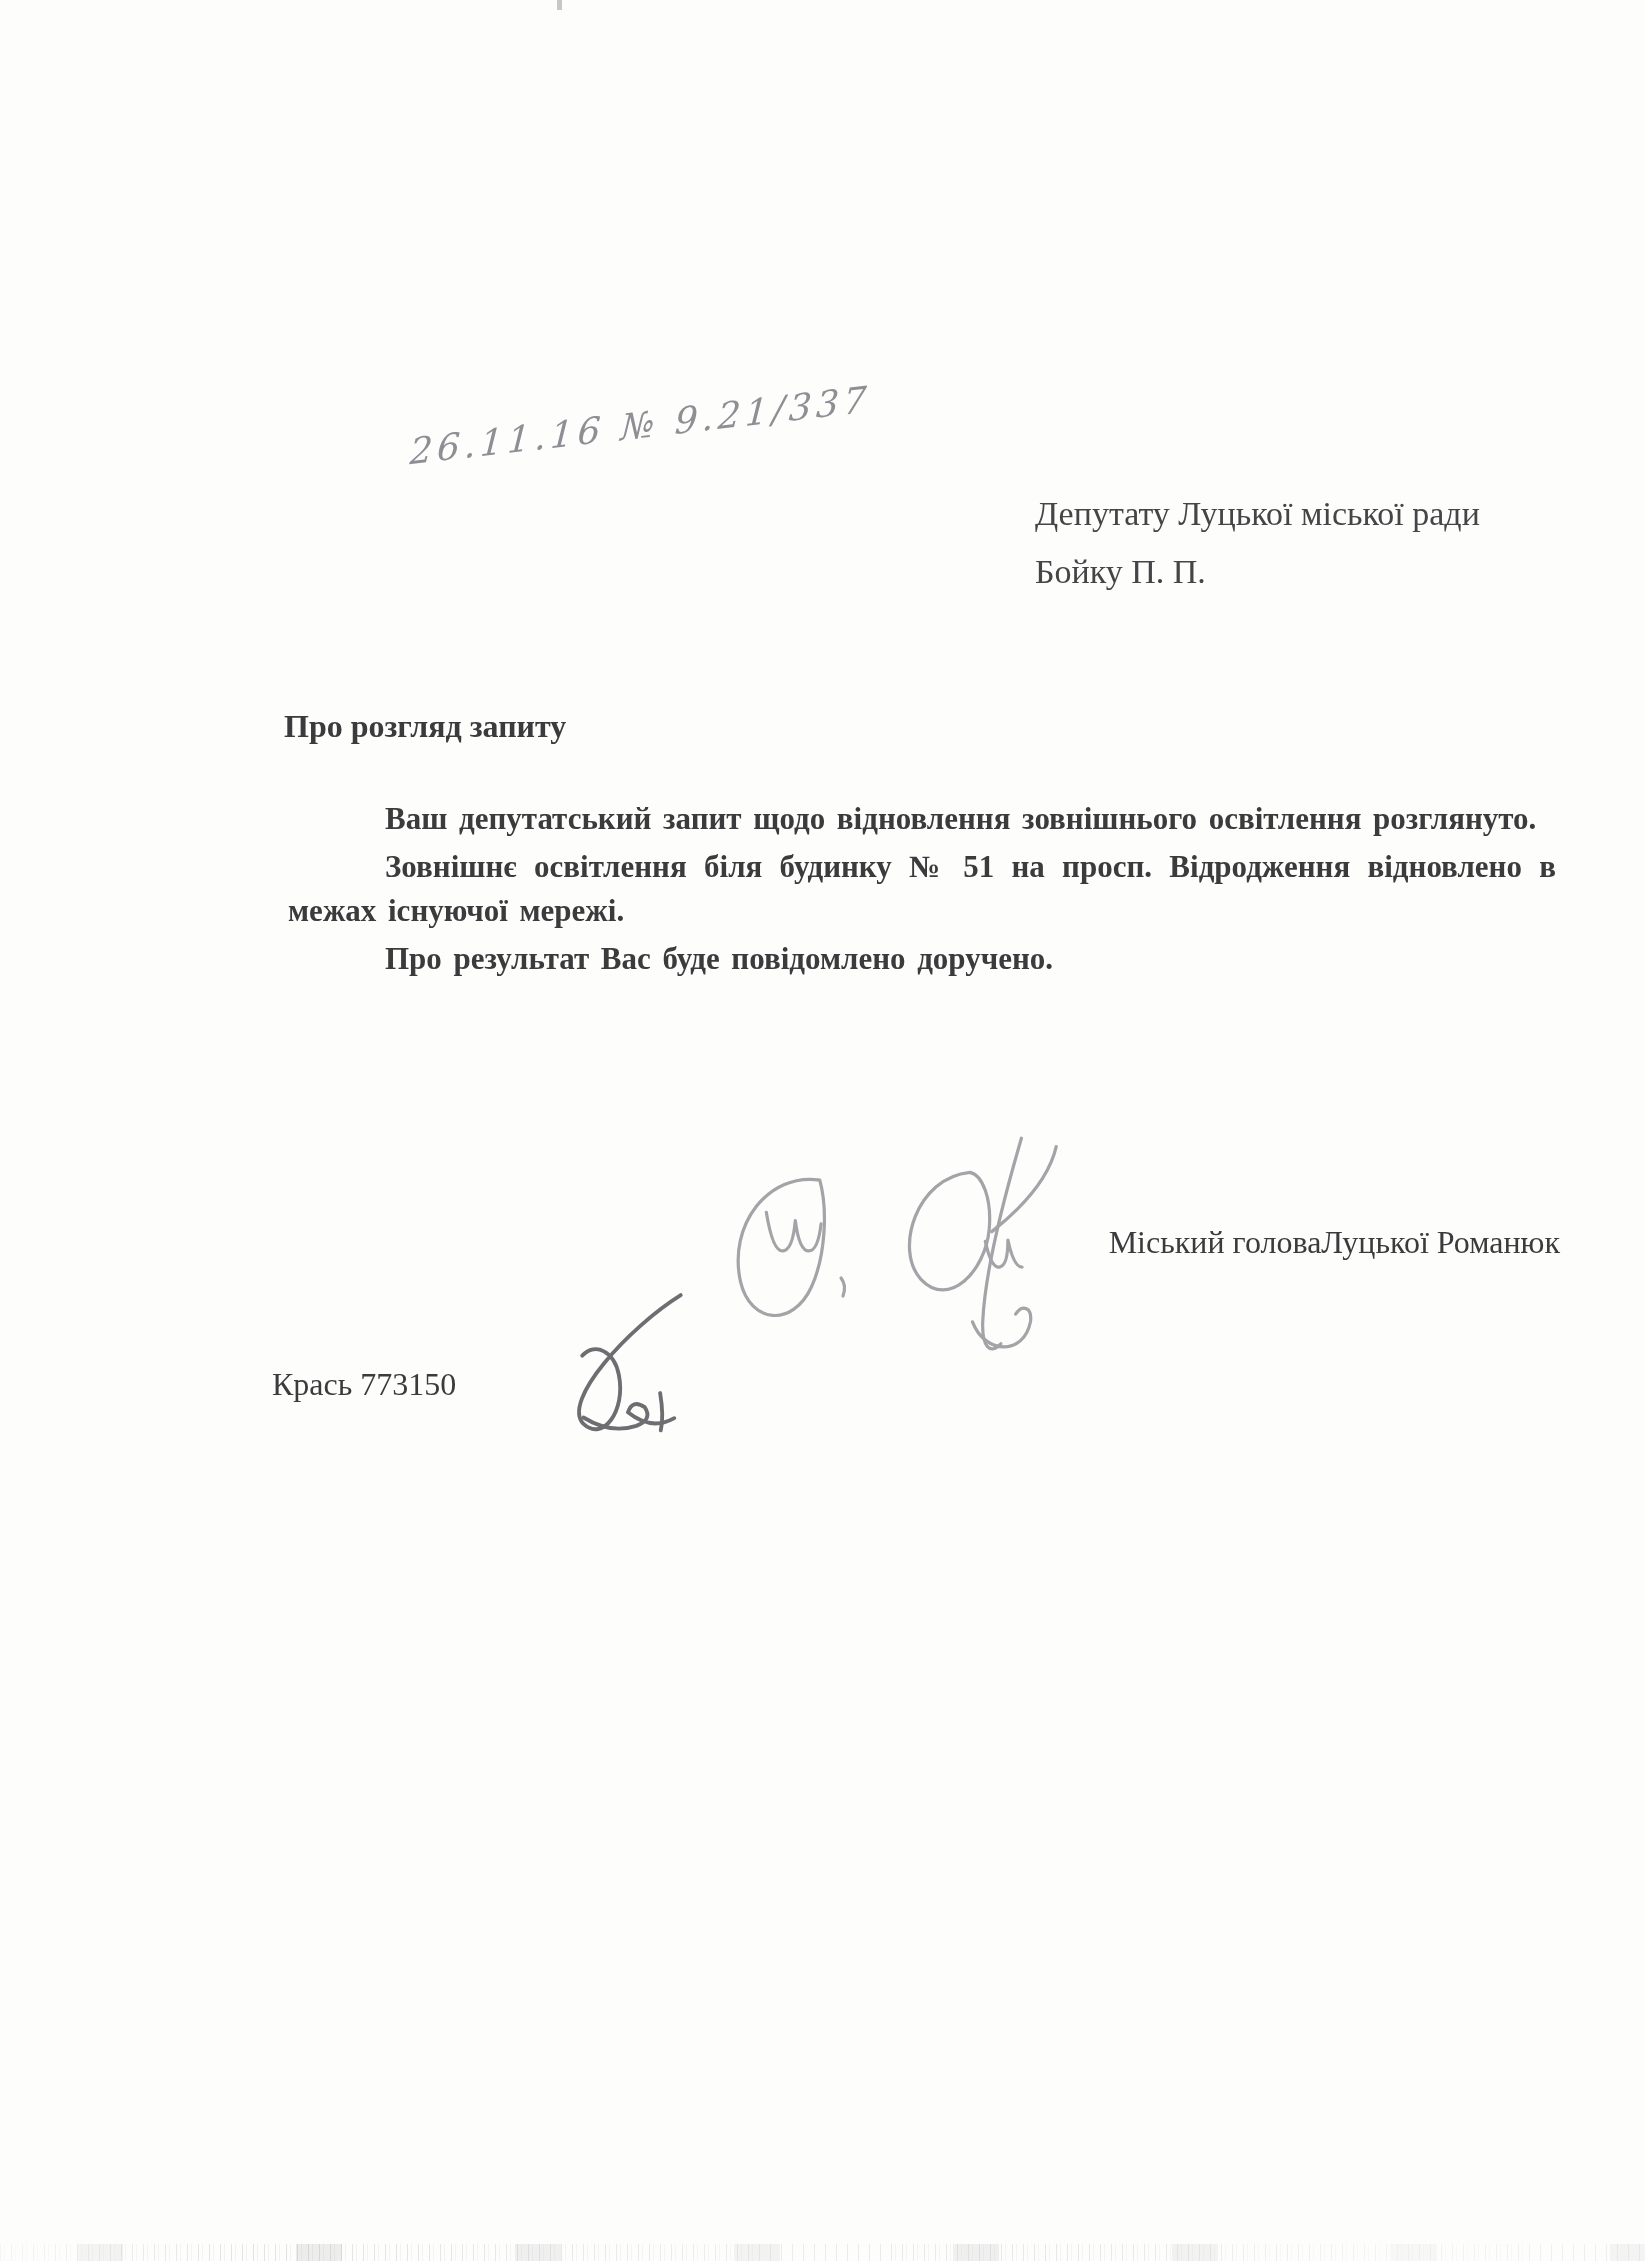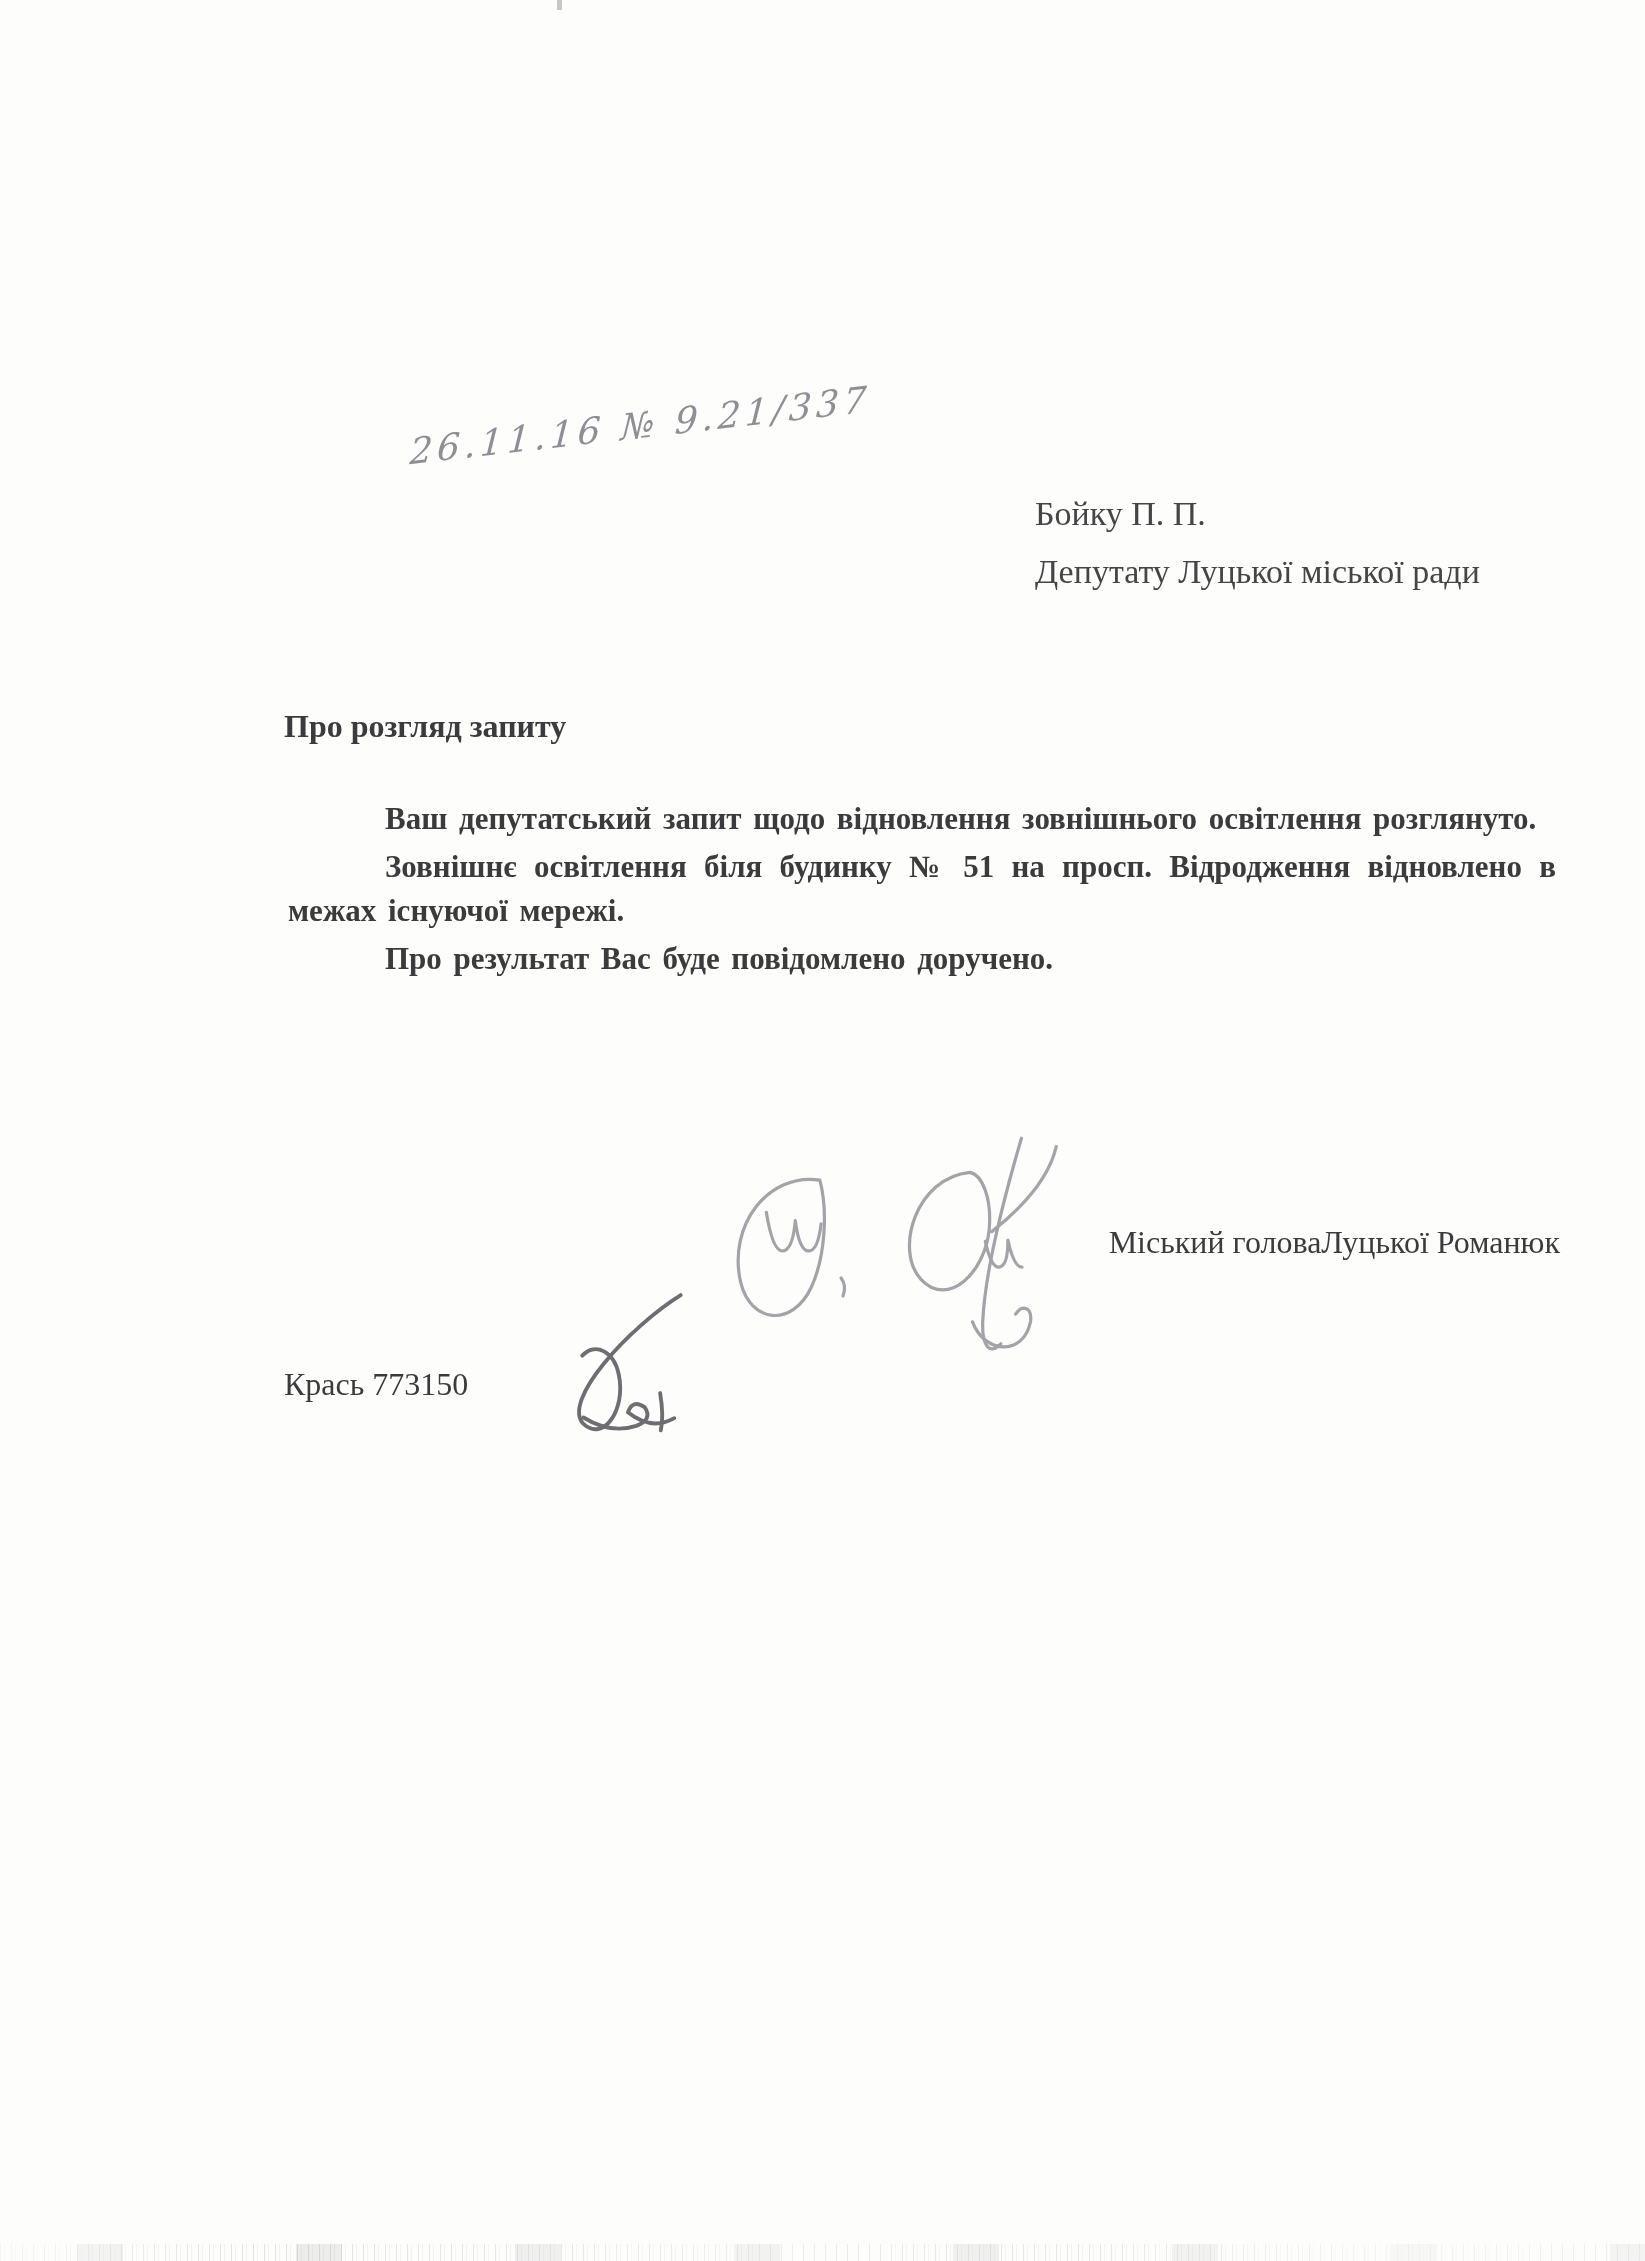--- a/index.html
+++ b/index.html
@@ -30,21 +30,21 @@
   .para{
     margin:4px; text-align:justify; text-indent:97px;
     word-spacing:3.9px;
   }
   .sig-row{
     position:absolute; left:284px; top:1224px; width:1276px;
     display:flex; justify-content:flex-end;
     font-size:32px;
   }
   .executor{
-    position:absolute; left:284px; top:1366px; font-size:32px;
+    position:absolute; left:272px; top:1366px; font-size:32px;
   }
   .sig-main{ position:absolute; left:694px; top:1135px; }
   .sig-small{ position:absolute; left:521px; top:1290px; }
   .speck{
     position:absolute; left:557px; top:0; width:4.5px; height:10.3px;
     background:#b9b9bd; opacity:.8;
   }
   .scan-noise{
     position:absolute; left:0; bottom:0; width:1645px; height:17px;
     background:
@@ -59,22 +59,22 @@
 </head>
 <body>
 
 <div class="page">
 
   <div class="speck"></div>
 
   <div class="handwritten">26.11.16 № 9.21/337</div>
 
   <div class="recipient">
+    <div>Депутату Луцької міської ради</div>
     <div>Бойку П. П.</div>
-    <div>Депутату Луцької міської ради</div>
   </div>
 
   <div class="textcol">
     <p class="subject">Про розгляд запиту</p>
     <p class="para">Ваш депутатський запит щодо відновлення зовнішнього освітлення розглянуто.</p>
     <p class="para">Зовнішнє освітлення біля будинку № 51 на просп. Відродження відновлено в межах існуючої мережі.</p>
     <p class="para">Про результат Вас буде повідомлено доручено.</p>
   </div>
 
   <div class="sig-row">

